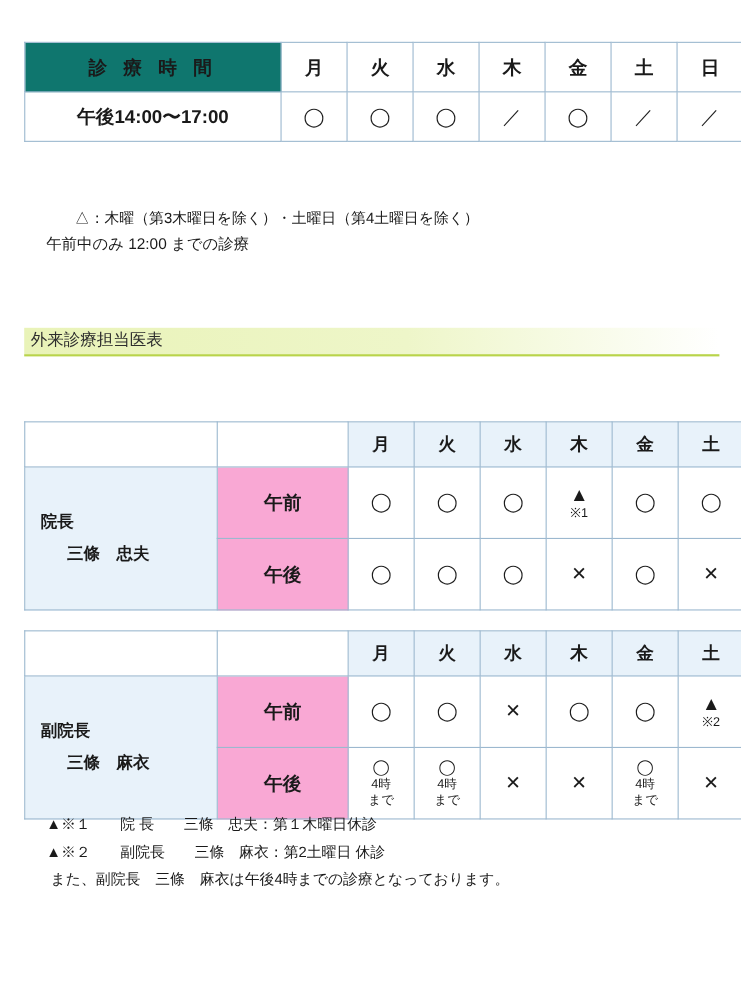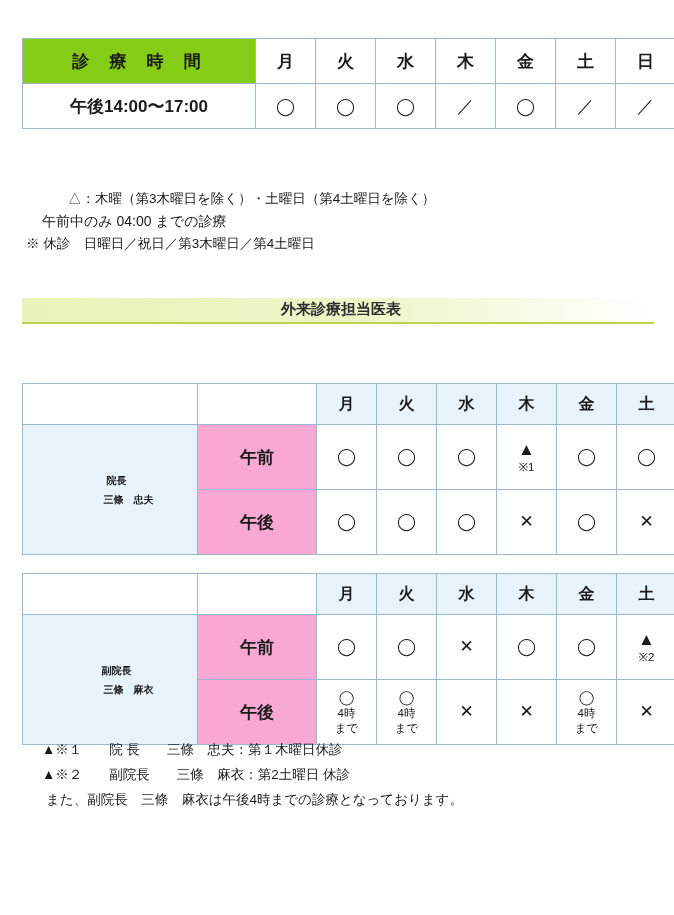--- a/index.html
+++ b/index.html
@@ -30,25 +30,24 @@
   }
   table.hours th, table.hours td {
     border: 1px solid #9cb8cf;
     height: 42px;
     text-align: center;
     vertical-align: middle;
     font-size: 17px;
   }
   table.hours .hdr-label {
     width: 230px;
-    background: #84cc16;
+    background: #0f766e;
     font-weight: bold;
     letter-spacing: 5px;
     font-size: 17px;
-    font-family: Liberation Mono, monospace;
   }
   table.hours .day {
     width: 57px;
     background: #ffffff;
     font-weight: bold;
     font-size: 17px;
   }
   table.hours tr.row-am td.rowhead,
   table.hours tr.row-am td.mark {
     background: #e8f2fa;
@@ -87,23 +86,22 @@
     top: 298px;
     width: 632px;
     height: 24px;
     background: linear-gradient(to right, #e9f3b8 0%, #eef6c9 55%, #ffffff 100%);
     border-bottom: 2px solid #b9d44a;
   }
   .section-head span {
     display: block;
     padding: 2px 0 0 6px;
     font-size: 15px;
-    font-weight: bold;
+    font-weight: normal;
     color: #2d2d2d;
-    text-align: center;
   }
 
   
   .doc-wrap { position: absolute; left: 22px; width: 632px; }
   .doc1 { top: 383px; }
   .doc2 { top: 573px; }
 
   table.doc {
     border-collapse: collapse;
     table-layout: fixed;
@@ -121,23 +119,23 @@
   table.doc thead th {
     height: 38px;
     background: #e8f2fa;
     font-size: 16px;
     font-weight: bold;
   }
   table.doc thead th.blank { background: #ffffff; }
 
   table.doc td.name {
     background: #e8f2fa;
-    font-size: 10px;
-    font-weight: bold;
-    text-align: center;
+    font-size: 15px;
+    font-weight: bold;
+    text-align: left;
     padding-left: 14px;
     line-height: 1.9;
   }
   table.doc td.name .ln2 { display: block; padding-left: 24px; }
 
   table.doc td.part {
     background: #f9a8d4;
     font-size: 17px;
     font-weight: bold;
   }
@@ -193,22 +191,21 @@
         <td class="mark">◯</td>
         <td class="mark">／</td>
         <td class="mark">／</td>
       </tr>
     </tbody>
   </table>
 </div>
 
 <div class="notes">
   <div class="n1">△：木曜（第3木曜日を除く）・土曜日（第4土曜日を除く）</div>
-  <div class="n2">午前中のみ 04:00 までの診療</div>
-  <div class="n3">※ 休診　日曜日／祝日／第3木曜日／第4土曜日</div>
+  <div class="n2">午前中のみ 12:00 までの診療</div>
 </div>
 
 <div class="section-head">
   <span>外来診療担当医表</span>
 </div>
 
 <div class="doc-wrap doc1">
   <table class="doc">
     <thead>
       <tr>

